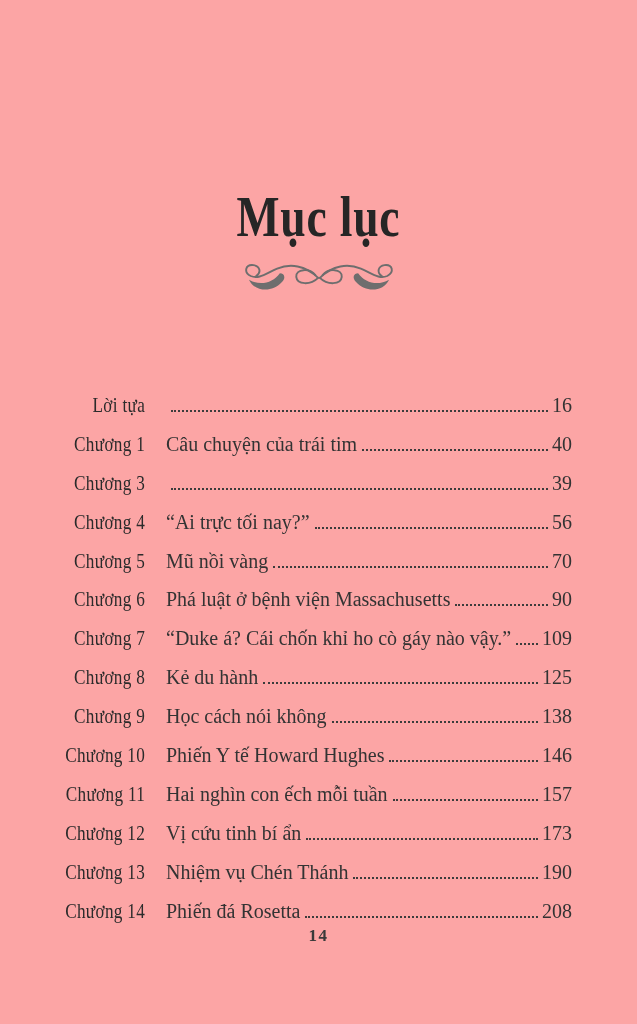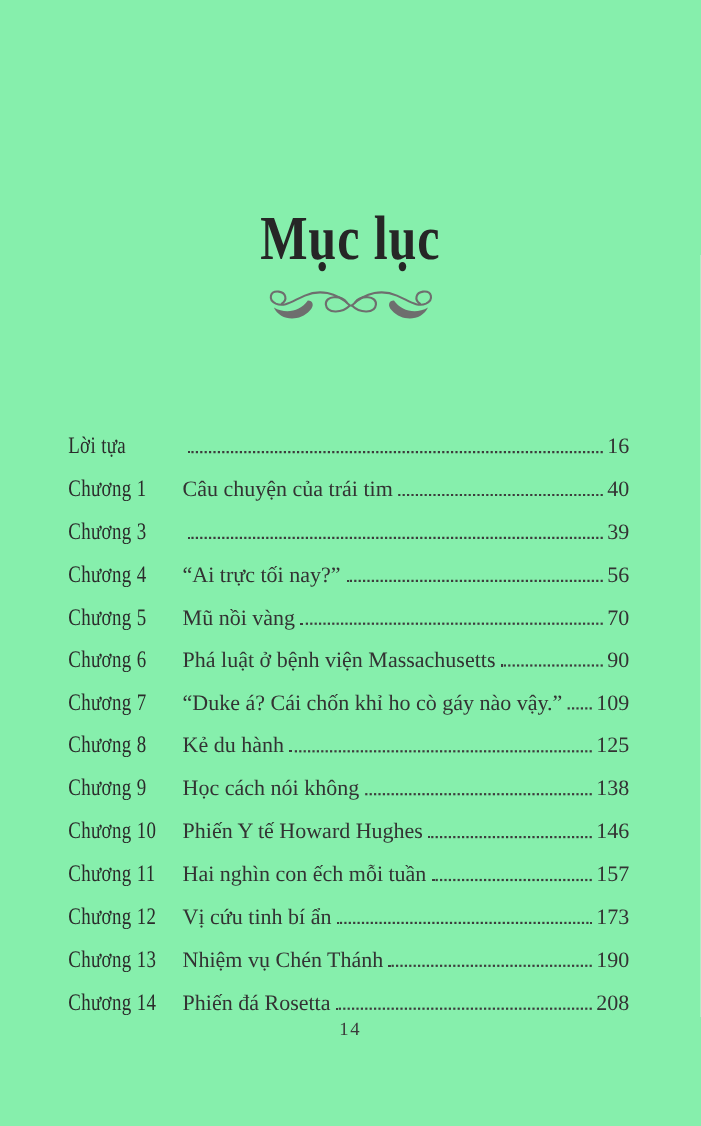--- a/index.html
+++ b/index.html
@@ -4,21 +4,21 @@
 <style>
   html, body { margin: 0; padding: 0; }
   body {
     width: 637px; height: 1024px;
     background: #f4f4f4;
     font-family: "Liberation Serif", "DejaVu Serif", serif;
   }
   .page {
     position: relative;
     width: 637px; height: 1024px;
-    background: #86efac;
+    background: #fca5a5;
     color: #2e2e2e;
     overflow: hidden;
   }
   .title-wrap {
     padding-top: 188px;
     text-align: center;
   }
   .page-title {
     display: inline-block;
     font-size: 57px;
@@ -34,20 +34,21 @@
   }
   .toc {
     margin: 38px 65px 0 62px; 
   }
   .toc-row {
     display: flex;
     align-items: baseline;
     height: 38.9px;
     padding-top: 7px;
     box-sizing: border-box;
+    text-align: right;
   }
   .toc-label {
     flex: none;
     width: 104px;
     font-size: 21.5px;
     font-weight: 500;
     letter-spacing: 0.4px;
     white-space: nowrap;
     color: #2b2b2b;
     transform: scaleX(0.80);
@@ -73,20 +74,21 @@
     margin-top: 48px;
   }
   .folio {
     position: absolute;
     left: 0; right: 0;
     top: 926px;
     text-align: center;
     font-size: 17px;
     letter-spacing: 1.5px;
     color: #3a3a3a;
+    font-weight: bold;
   }
 </style>
 </head>
 <body>
 
 <div class="page">
 
   <div class="title-wrap">
     <span class="page-title">Mục lục</span>
   </div>

